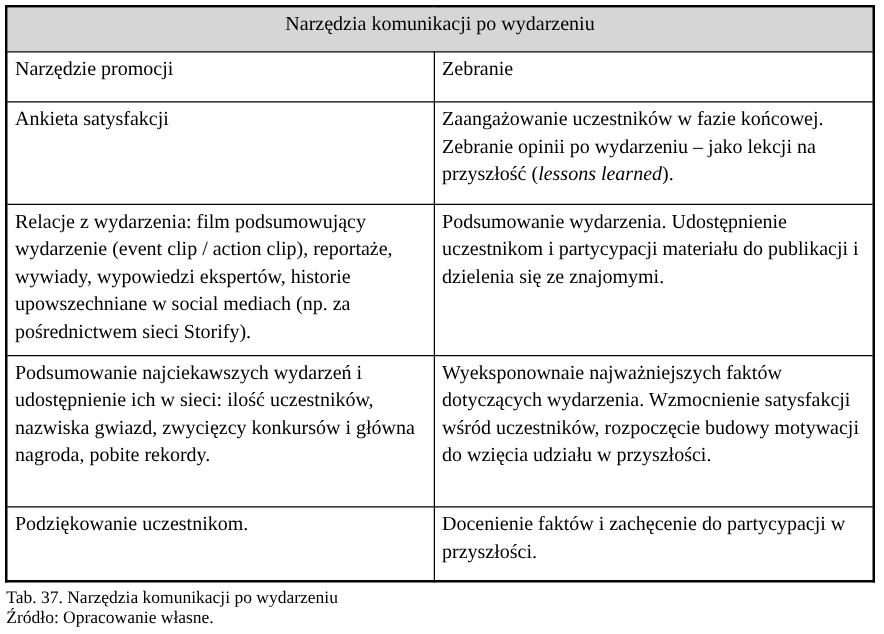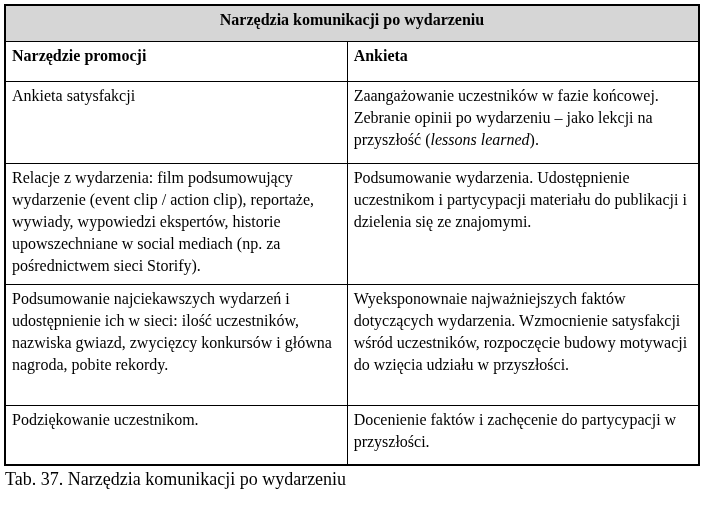--- a/index.html
+++ b/index.html
@@ -26,35 +26,35 @@
     border: 1px solid #000000;
     vertical-align: top;
     padding: 3px 6px 4px 6px;
     font-size: 16px;
     line-height: 1.38;
     box-sizing: border-box;
     overflow: hidden;
   }
   td.title-cell {
     text-align: center;
-    font-weight: bold;
+    font-weight: normal;
     height: 36px;
   }
   tr.head-row td {
-    font-weight: bold;
+    font-weight: normal;
     height: 40px;
   }
   col.c1 { width: 49.3%; }
   col.c2 { width: 50.7%; }
   tr.r0 td { height: 82px; margin-top: 48px; }
   tr.r1 td { height: 121px; }
   tr.r2 td { height: 121px; }
   tr.r3 td { height: 60px; margin-top: 22px; }
   .caption {
-    font-size: 18px;
+    font-size: 14px;
     line-height: 16px;
     padding-left: 1px;
   }
   .caption.first { margin-top: 5px; }
   em { font-style: italic; }
 </style>
 </head>
 <body>
 
 <div class="page">
@@ -65,21 +65,21 @@
         <col class="c2">
       </colgroup>
 
     <tbody>
         <tr class="title-row">
       <td colspan="2" class="title-cell" style="background:#d6d6d6;">Narzędzia komunikacji po wydarzeniu</td>
     </tr>
 
     <tr class="head-row">
       <td>Narzędzie promocji</td>
-      <td>Ankieta</td>
+      <td>Zebranie</td>
     </tr>
 
     <tr class="r0">
       <td>Ankieta satysfakcji</td>
       <td><span>Zaangażowanie uczestników w fazie końcowej. Zebranie opinii po wydarzeniu – jako lekcji na przyszłość (</span><em>lessons learned</em><span>).</span></td>
     </tr>
 
     <tr class="r1">
       <td>Relacje z wydarzenia: film podsumowujący wydarzenie (event clip / action clip), reportaże, wywiady, wypowiedzi ekspertów, historie upowszechniane w social mediach (np. za pośrednictwem sieci Storify).</td>
       <td>Podsumowanie wydarzenia. Udostępnienie uczestnikom i partycypacji materiału do publikacji i dzielenia się ze znajomymi.</td>
@@ -91,14 +91,15 @@
     </tr>
 
     <tr class="r3">
       <td>Podziękowanie uczestnikom.</td>
       <td>Docenienie faktów i zachęcenie do partycypacji w przyszłości.</td>
     </tr>
   </tbody>
     </table>
 
   <div class="caption first">Tab. 37. Narzędzia komunikacji po wydarzeniu</div>
+  <div class="caption">Źródło: Opracowanie własne.</div>
 
 </div>
 
 </body></html>

